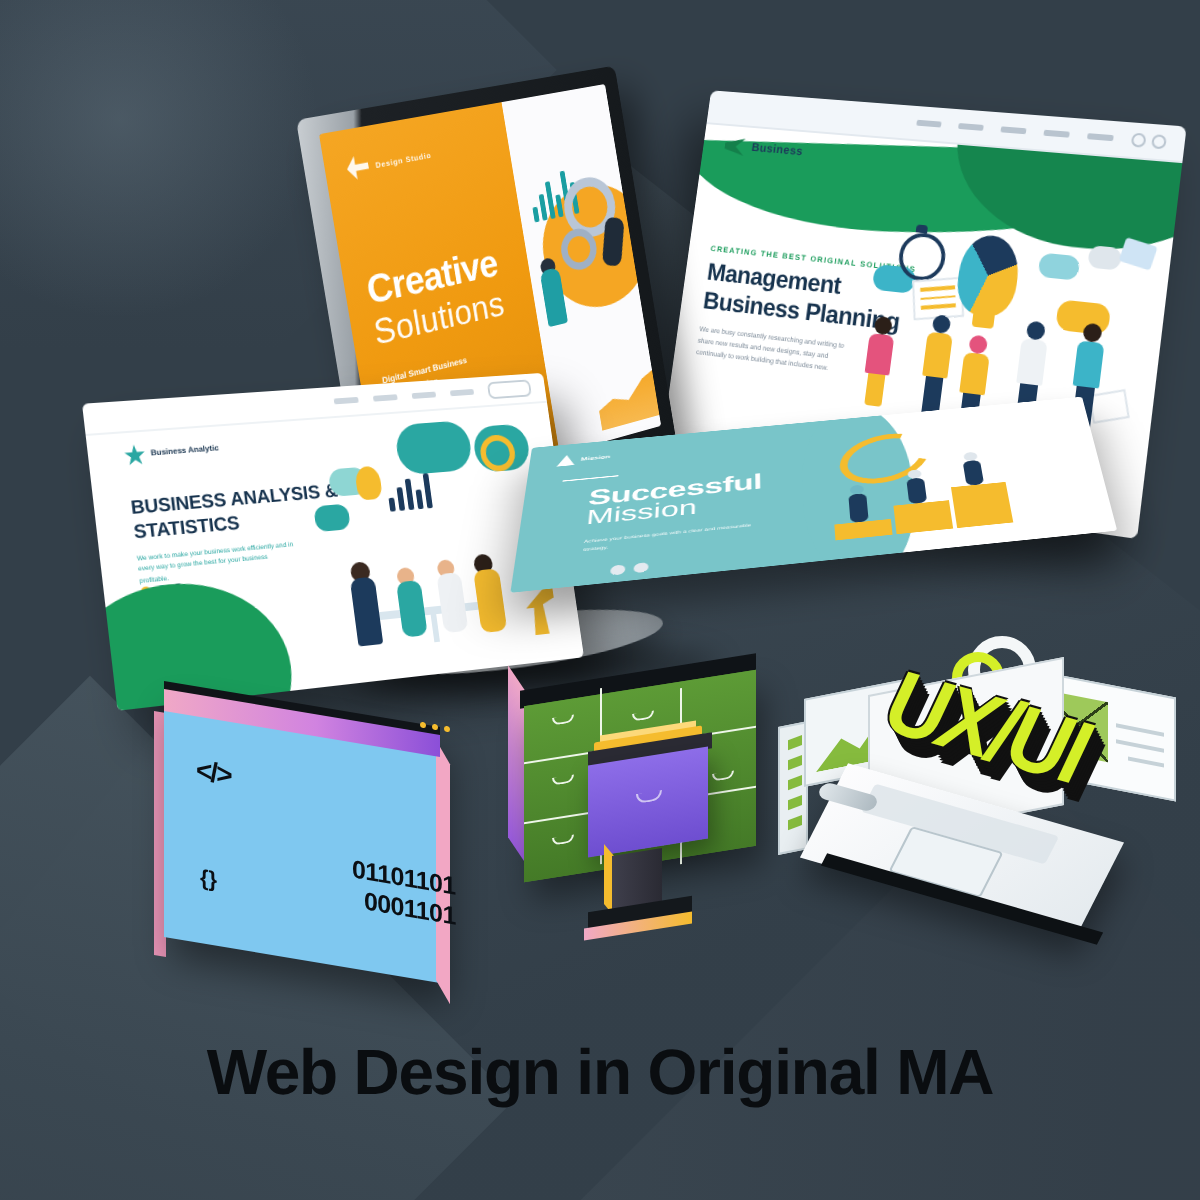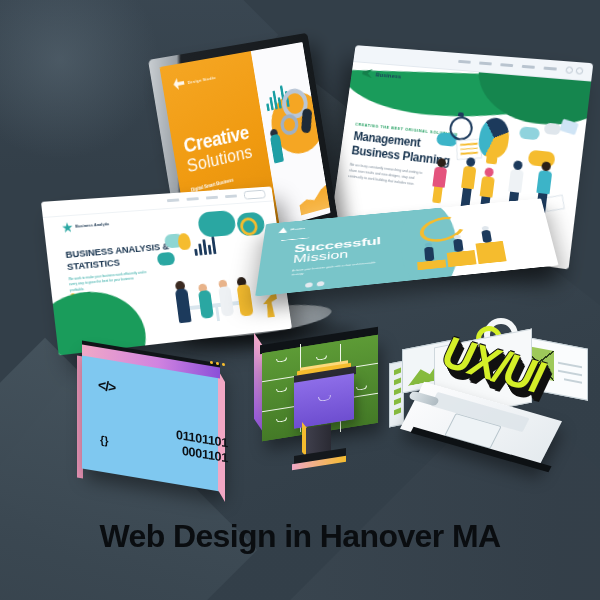--- a/index.html
+++ b/index.html
@@ -572,15 +572,15 @@
 
     <div id="ux-screen"></div>
     <div id="ux-text">UX/UI</div>
     <div id="ux-base"></div>
     <div id="ux-keys"></div>
     <div id="ux-trackpad"></div>
     <div id="ux-baseedge"></div>
     <div id="ux-mouse"></div>
   </div>
 
-  <div id="page-title">Web Design in Hanover MA</div>
+  <div id="page-title">Web Design in Original MA</div>
 
 </div>
 
 </body></html>

